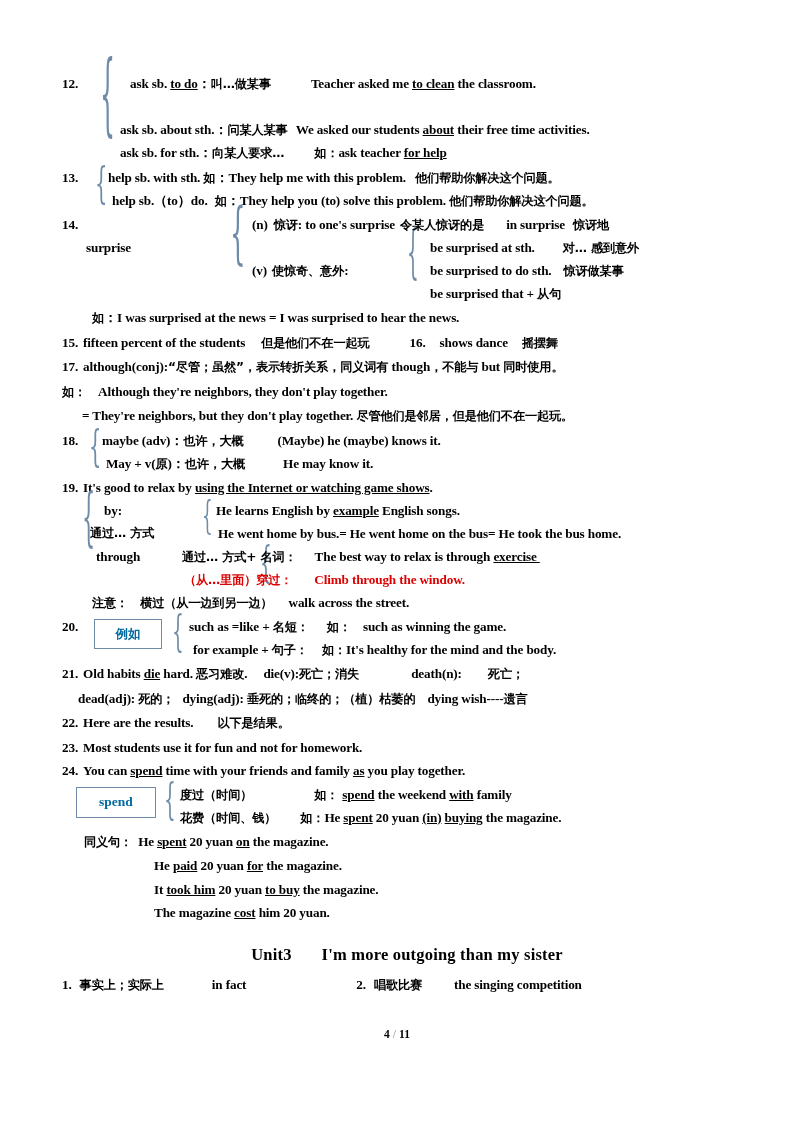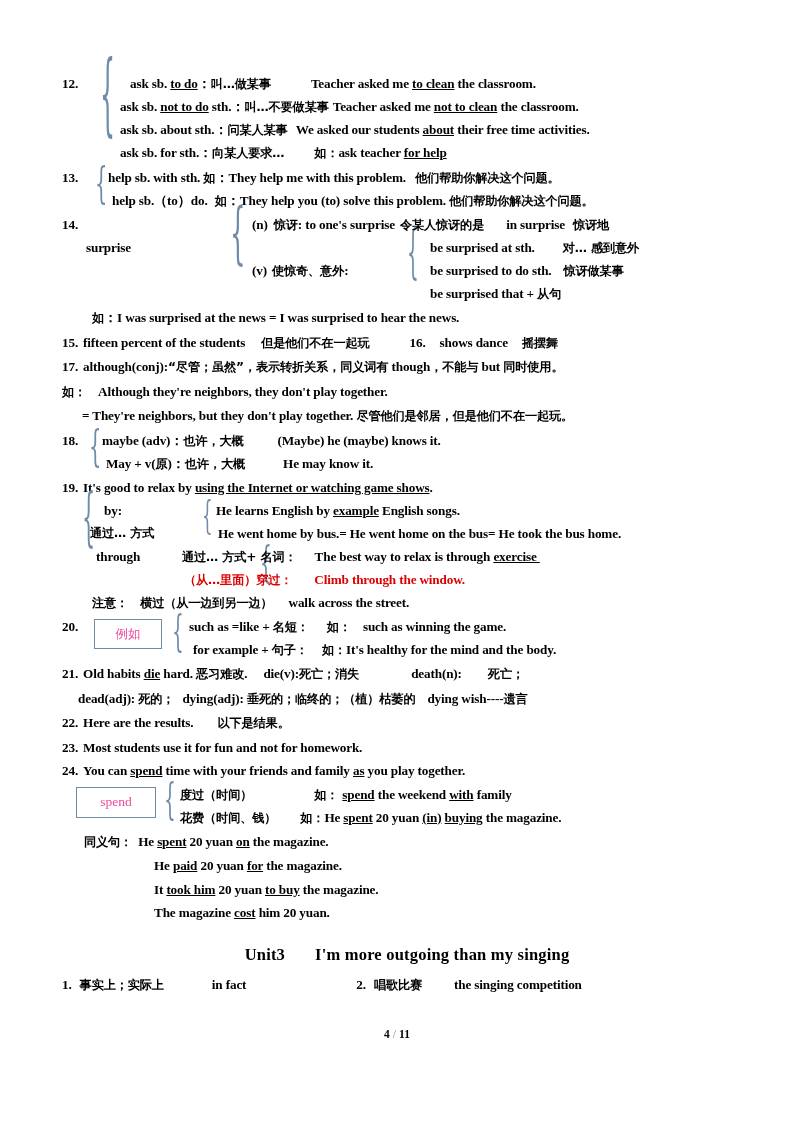--- a/index.html
+++ b/index.html
@@ -54,22 +54,22 @@
 
   .box {
     position: absolute;
     border: 1.5px solid #6E8CA8;
     box-sizing: border-box;
     display: flex;
     align-items: center;
     justify-content: center;
   }
   .box span {
-    color: #ec4899;
-    font-weight: normal;
+    color: #0369a1;
+    font-weight: bold;
   }
   .box .cnlab {
     font-family: "DejaVu Sans", "Liberation Sans", sans-serif;
     font-size: 12.5px;
   }
   .box .enlab {
     font-family: "Liberation Serif", serif;
     font-size: 13.5px;
   }
 
@@ -97,23 +97,20 @@
 <body>
 
 <div class="page">
   <div class="content">
 
     <div style="position:relative;height:94px;">
       <span class="brace" style="left:38px; top:4px; font-size:34px; transform:scaleX(0.7) scaleY(2.62);">{</span>
       <div class="ln" style="position:absolute;left:0;top:0;">12.</div>
       <div class="ln" style="position:absolute;left:58px;top:0;">
         <span class="sp" style="width:10px"></span><span>ask sb. </span><span class="u">to do</span><span>：</span><span class="cn">叫…做某事</span><span class="sp" style="width:40px"></span><span>Teacher asked me </span><span class="u">to clean</span><span> the classroom.</span>
-      </div>
-      <div class="ln" style="position:absolute;left:58px;top:23px;">
-        <span>ask sb. </span><span class="u">not to do</span><span> sth.：</span><span class="cn">叫…不要做某事</span><span class="sp" style="width:4px"></span><span>Teacher asked me </span><span class="u">not to clean</span><span> the classroom.</span>
       </div>
       <div class="ln" style="position:absolute;left:58px;top:46px;">
         <span>ask sb. about sth.：</span><span class="cn">问某人某事</span><span class="sp" style="width:8px"></span><span>We asked our students </span><span class="u">about</span><span> their free time activities.</span>
       </div>
       <div class="ln" style="position:absolute;left:58px;top:69px;">
         <span>ask sb. for sth.：</span><span class="cn">向某人要求…</span><span class="sp" style="width:30px"></span><span class="cn">如：</span><span>ask teacher </span><span class="u">for help</span>
       </div>
     </div>
 
     <div style="position:relative;height:47px;">
@@ -260,21 +257,21 @@
       <span>He </span><span class="u">paid</span><span> 20 yuan </span><span class="u">for</span><span> the magazine.</span>
     </div>
     <div class="ln" style="margin-left:92px;">
       <span>It </span><span class="u">took him</span><span> 20 yuan </span><span class="u">to buy</span><span> the magazine.</span>
     </div>
     <div class="ln" style="margin-left:92px;">
       <span>The magazine </span><span class="u">cost</span><span> him 20 yuan.</span>
     </div>
 
     <div class="heading" style="margin-top:16px;">
-      <span>Unit3</span><span class="sp" style="width:30px"></span><span>I'm more outgoing than my singing</span>
+      <span>Unit3</span><span class="sp" style="width:30px"></span><span>I'm more outgoing than my sister</span>
     </div>
 
     <div class="ln" style="margin-top:4px;">
       <span>1.</span><span class="sp" style="width:8px"></span><span class="cn">事实上；实际上</span><span class="sp" style="width:48px"></span><span>in fact</span><span class="sp" style="width:110px"></span><span>2.</span><span class="sp" style="width:8px"></span><span class="cn">唱歌比赛</span><span class="sp" style="width:32px"></span><span>the singing competition</span>
     </div>
 
   </div>
 
   <div class="footer">
     <span>4</span><span class="sep">/</span><span>11</span>

